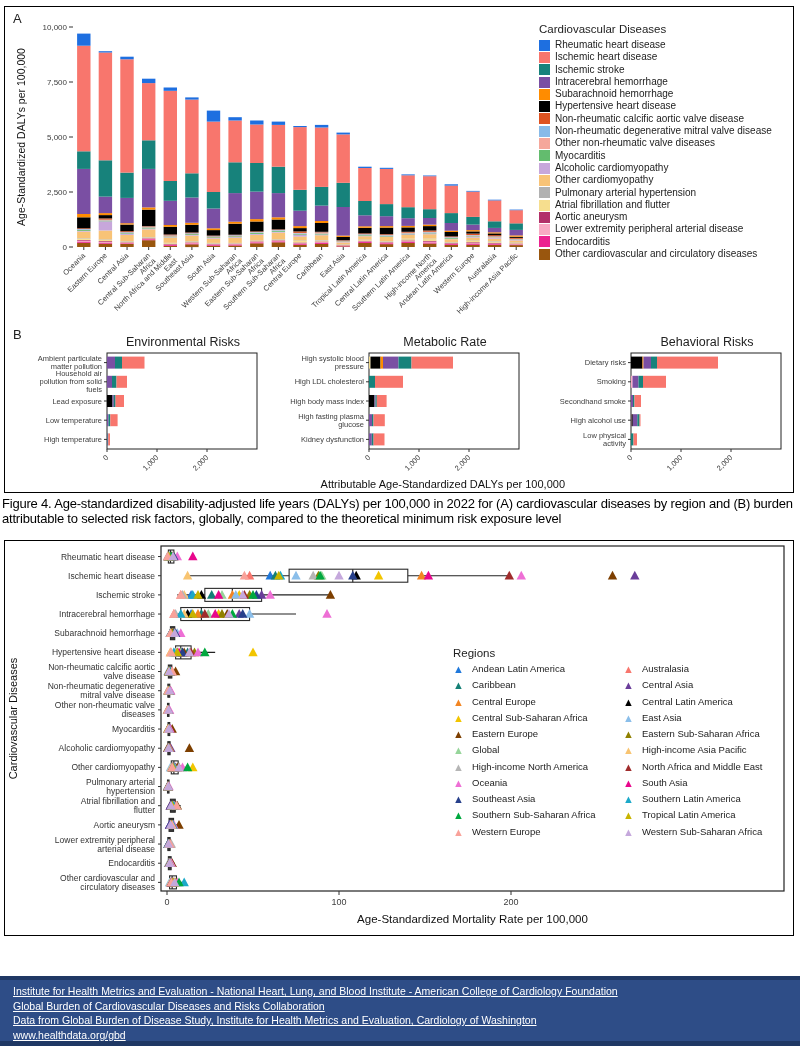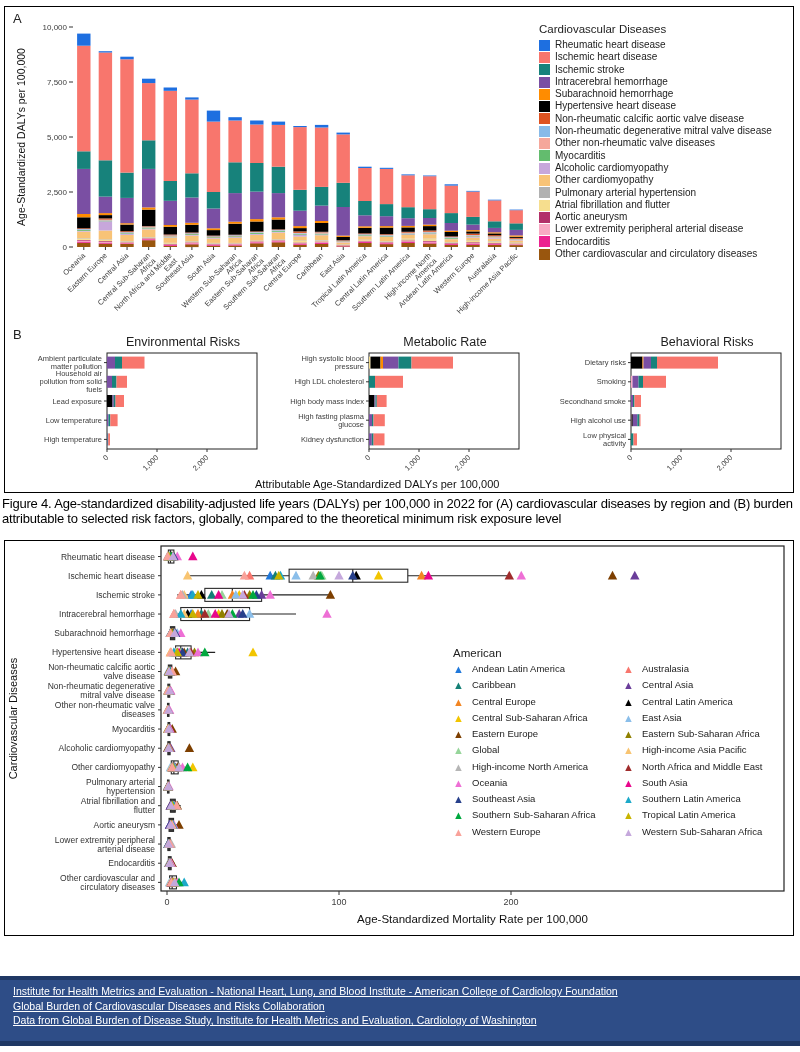--- a/index.html
+++ b/index.html
@@ -11,21 +11,21 @@
   #panel-a-letter{left:8px;top:4px;}
   #panel-b-letter{left:8px;top:320px;}
   #panel-a-svg{position:absolute;left:8px;top:6px;}
   #cvd-legend{position:absolute;left:534px;top:16px;width:252px;}
   #cvd-legend .leg-title{font-size:11.5px;color:#222;margin-bottom:4px;}
   .leg-item{display:flex;align-items:center;gap:5px;font-size:10px;color:#222;line-height:12.3px;}
   .leg-item .sw{width:11px;height:11px;flex:0 0 11px;display:inline-block;}
   .risk-panel{position:absolute;width:256px;top:328px;}
   #env-panel{left:6px;} #met-panel{left:268px;} #beh-panel{left:530px;}
   .risk-title{margin-left:92px;width:160px;text-align:center;font-size:12.5px;color:#222;margin-bottom:1px;}
-  #panel-b-xtitle{position:absolute;left:250px;top:471px;width:310px;text-align:left;font-size:11px;color:#111;}
+  #panel-b-xtitle{position:absolute;left:250px;top:471px;width:310px;text-align:right;font-size:11px;color:#111;}
   .caption{position:absolute;left:2px;width:795px;font-size:13px;line-height:1.18;color:#000;letter-spacing:-0.2px;}
   #fig4-caption{top:496px;}
   #fig5-caption{top:939px;}
   #fig5-svg{position:absolute;left:0;top:0;}
   #regions-legend{position:absolute;left:448px;top:106px;width:332px;}
   #regions-legend .rleg-title{font-size:11.5px;color:#222;margin-bottom:5px;}
   #regions-grid{display:grid;grid-template-columns:1fr 1fr;column-gap:8px;row-gap:6px;}
   .rleg-item{display:flex;align-items:flex-start;gap:7px;font-size:9.5px;line-height:1.08;color:#222;}
   .rleg-item .tri{font-size:11px;line-height:10px;flex:0 0 12px;}
   #footer{position:absolute;left:0;top:976px;width:800px;height:70px;background:#2E4D87;box-sizing:border-box;}
@@ -1161,21 +1161,21 @@
         <line x1="162" x2="162" y1="350" y2="354" stroke="#333" stroke-width="1"></line>
         <text x="162" y="364" text-anchor="middle" font-size="9" fill="#404040">0</text>
         <line x1="334" x2="334" y1="350" y2="354" stroke="#333" stroke-width="1"></line>
         <text x="334" y="364" text-anchor="middle" font-size="9" fill="#404040">100</text>
         <line x1="506" x2="506" y1="350" y2="354" stroke="#333" stroke-width="1"></line>
         <text x="506" y="364" text-anchor="middle" font-size="9" fill="#404040">200</text>
         <text x="467.5" y="382" text-anchor="middle" font-size="11.5" fill="#111">Age-Standardized Mortality Rate per 100,000</text>
         <text transform="translate(12 177.5) rotate(-90)" text-anchor="middle" font-size="11" fill="#111">Cardiovascular Diseases</text>
       </svg>
     <div id="regions-legend">
-      <div class="rleg-title">American</div>
+      <div class="rleg-title">Regions</div>
       <div id="regions-grid">
           <div class="rleg-item">
             <span class="tri" style="color: rgb(31, 120, 219);">▲</span>
             <span>Andean Latin America</span>
           </div>
           <div class="rleg-item">
             <span class="tri" style="color: rgb(248, 118, 109);">▲</span>
             <span>Australasia</span>
           </div>
           <div class="rleg-item">
@@ -1262,17 +1262,18 @@
     </div>
   </div>
 
 
   <div id="footer">
     <div class="bar-top"></div>
     <div class="flines">
       <div class="fline">Institute for Health Metrics and Evaluation - National Heart, Lung, and Blood Institute - American College of Cardiology Foundation</div>
       <div class="fline">Global Burden of Cardiovascular Diseases and Risks Collaboration</div>
       <div class="fline">Data from Global Burden of Disease Study, Institute for Health Metrics and Evaluation, Cardiology of Washington</div>
+      <div class="fline">www.healthdata.org/gbd</div>
     </div>
     <div class="bar-bottom"></div>
   </div>
 
 </div>
 
 </body></html>

